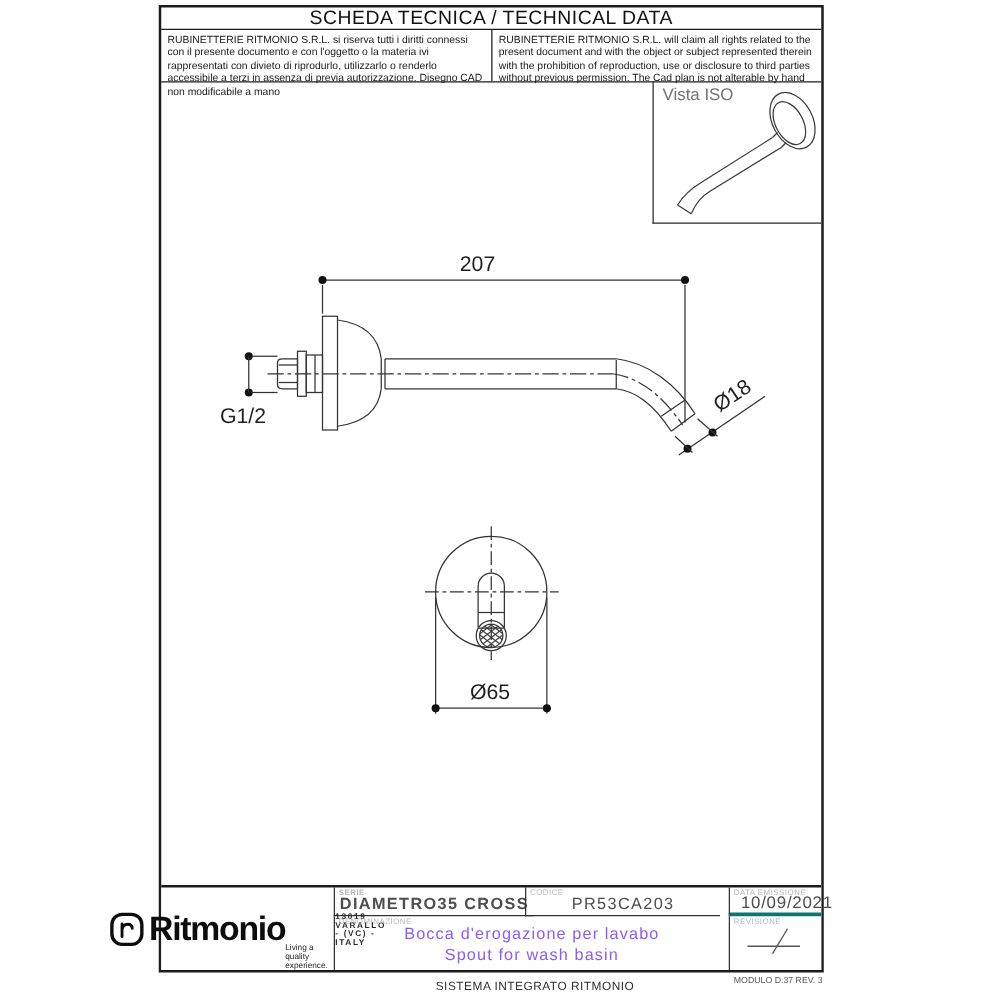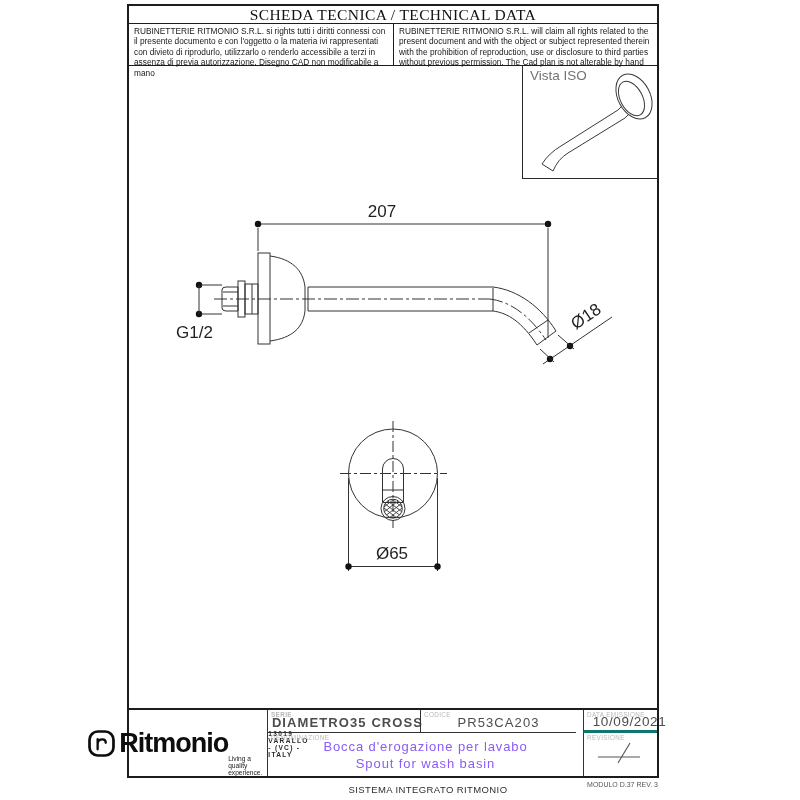--- a/index.html
+++ b/index.html
@@ -7,21 +7,21 @@
     width:800px;height:800px;background:#ffffff;position:relative;
     font-family:"Liberation Sans", sans-serif;color:#1a1a1a;overflow:hidden;
   }
   .frame{
     position:absolute;left:127px;top:4px;width:532px;height:774px;
     border:2px solid #1c1c1c;box-sizing:border-box;background:#fff;
   }
   .titlebar{
     height:17px;border-bottom:1px solid #1c1c1c;display:flex;
     align-items:center;justify-content:center;
-    font-size:15.5px;letter-spacing:.4px;color:#111;font-weight:400;font-family:Liberation Serif, serif;
+    font-size:15.5px;letter-spacing:.4px;color:#111;font-weight:400;
   }
   .disclaimers{
     display:flex;height:42px;border-bottom:1px solid #1c1c1c;box-sizing:border-box;
   }
   .disclaimer{
     width:264px;box-sizing:border-box;padding:2px 5px 0 5px;
     font-size:8.3px;line-height:10.4px;color:#181818;
   }
   .disclaimer.en{width:264px;border-left:1px solid #1c1c1c;}
   .iso-box{
@@ -70,21 +70,21 @@
   .dimtext{font-size:17px;fill:#1f1f1f;}
 </style>
 </head>
 <body>
 
 <div class="frame">
   <div class="titlebar">
     <span>SCHEDA TECNICA / TECHNICAL DATA</span>
   </div>
   <div class="disclaimers">
-    <div class="disclaimer it">RUBINETTERIE RITMONIO S.R.L. si rights tutti i diritti connessi con il presente documento e con l'oggetto o la materia ivi rappresentati con divieto di riprodurlo, utilizzarlo o renderlo accessibile a terzi in assenza di previa autorizzazione. Disegno CAD non modificabile a mano</div>
+    <div class="disclaimer it">RUBINETTERIE RITMONIO S.R.L. si riserva tutti i diritti connessi con il presente documento e con l'oggetto o la materia ivi rappresentati con divieto di riprodurlo, utilizzarlo o renderlo accessibile a terzi in assenza di previa autorizzazione. Disegno CAD non modificabile a mano</div>
     <div class="disclaimer en">RUBINETTERIE RITMONIO S.R.L. will claim all rights related to the present document and with the object or subject represented therein with the prohibition of reproduction, use or disclosure to third parties without previous permission. The Cad plan is not alterable by hand</div>
   </div>
   <div class="iso-box">
     <div class="iso-label">Vista ISO</div>
   </div>
 
   <div class="titleblock">
     <div class="cell cell-logo">
       <div class="logo-row">
         <svg width="29" height="29" viewBox="0 0 30 30">

